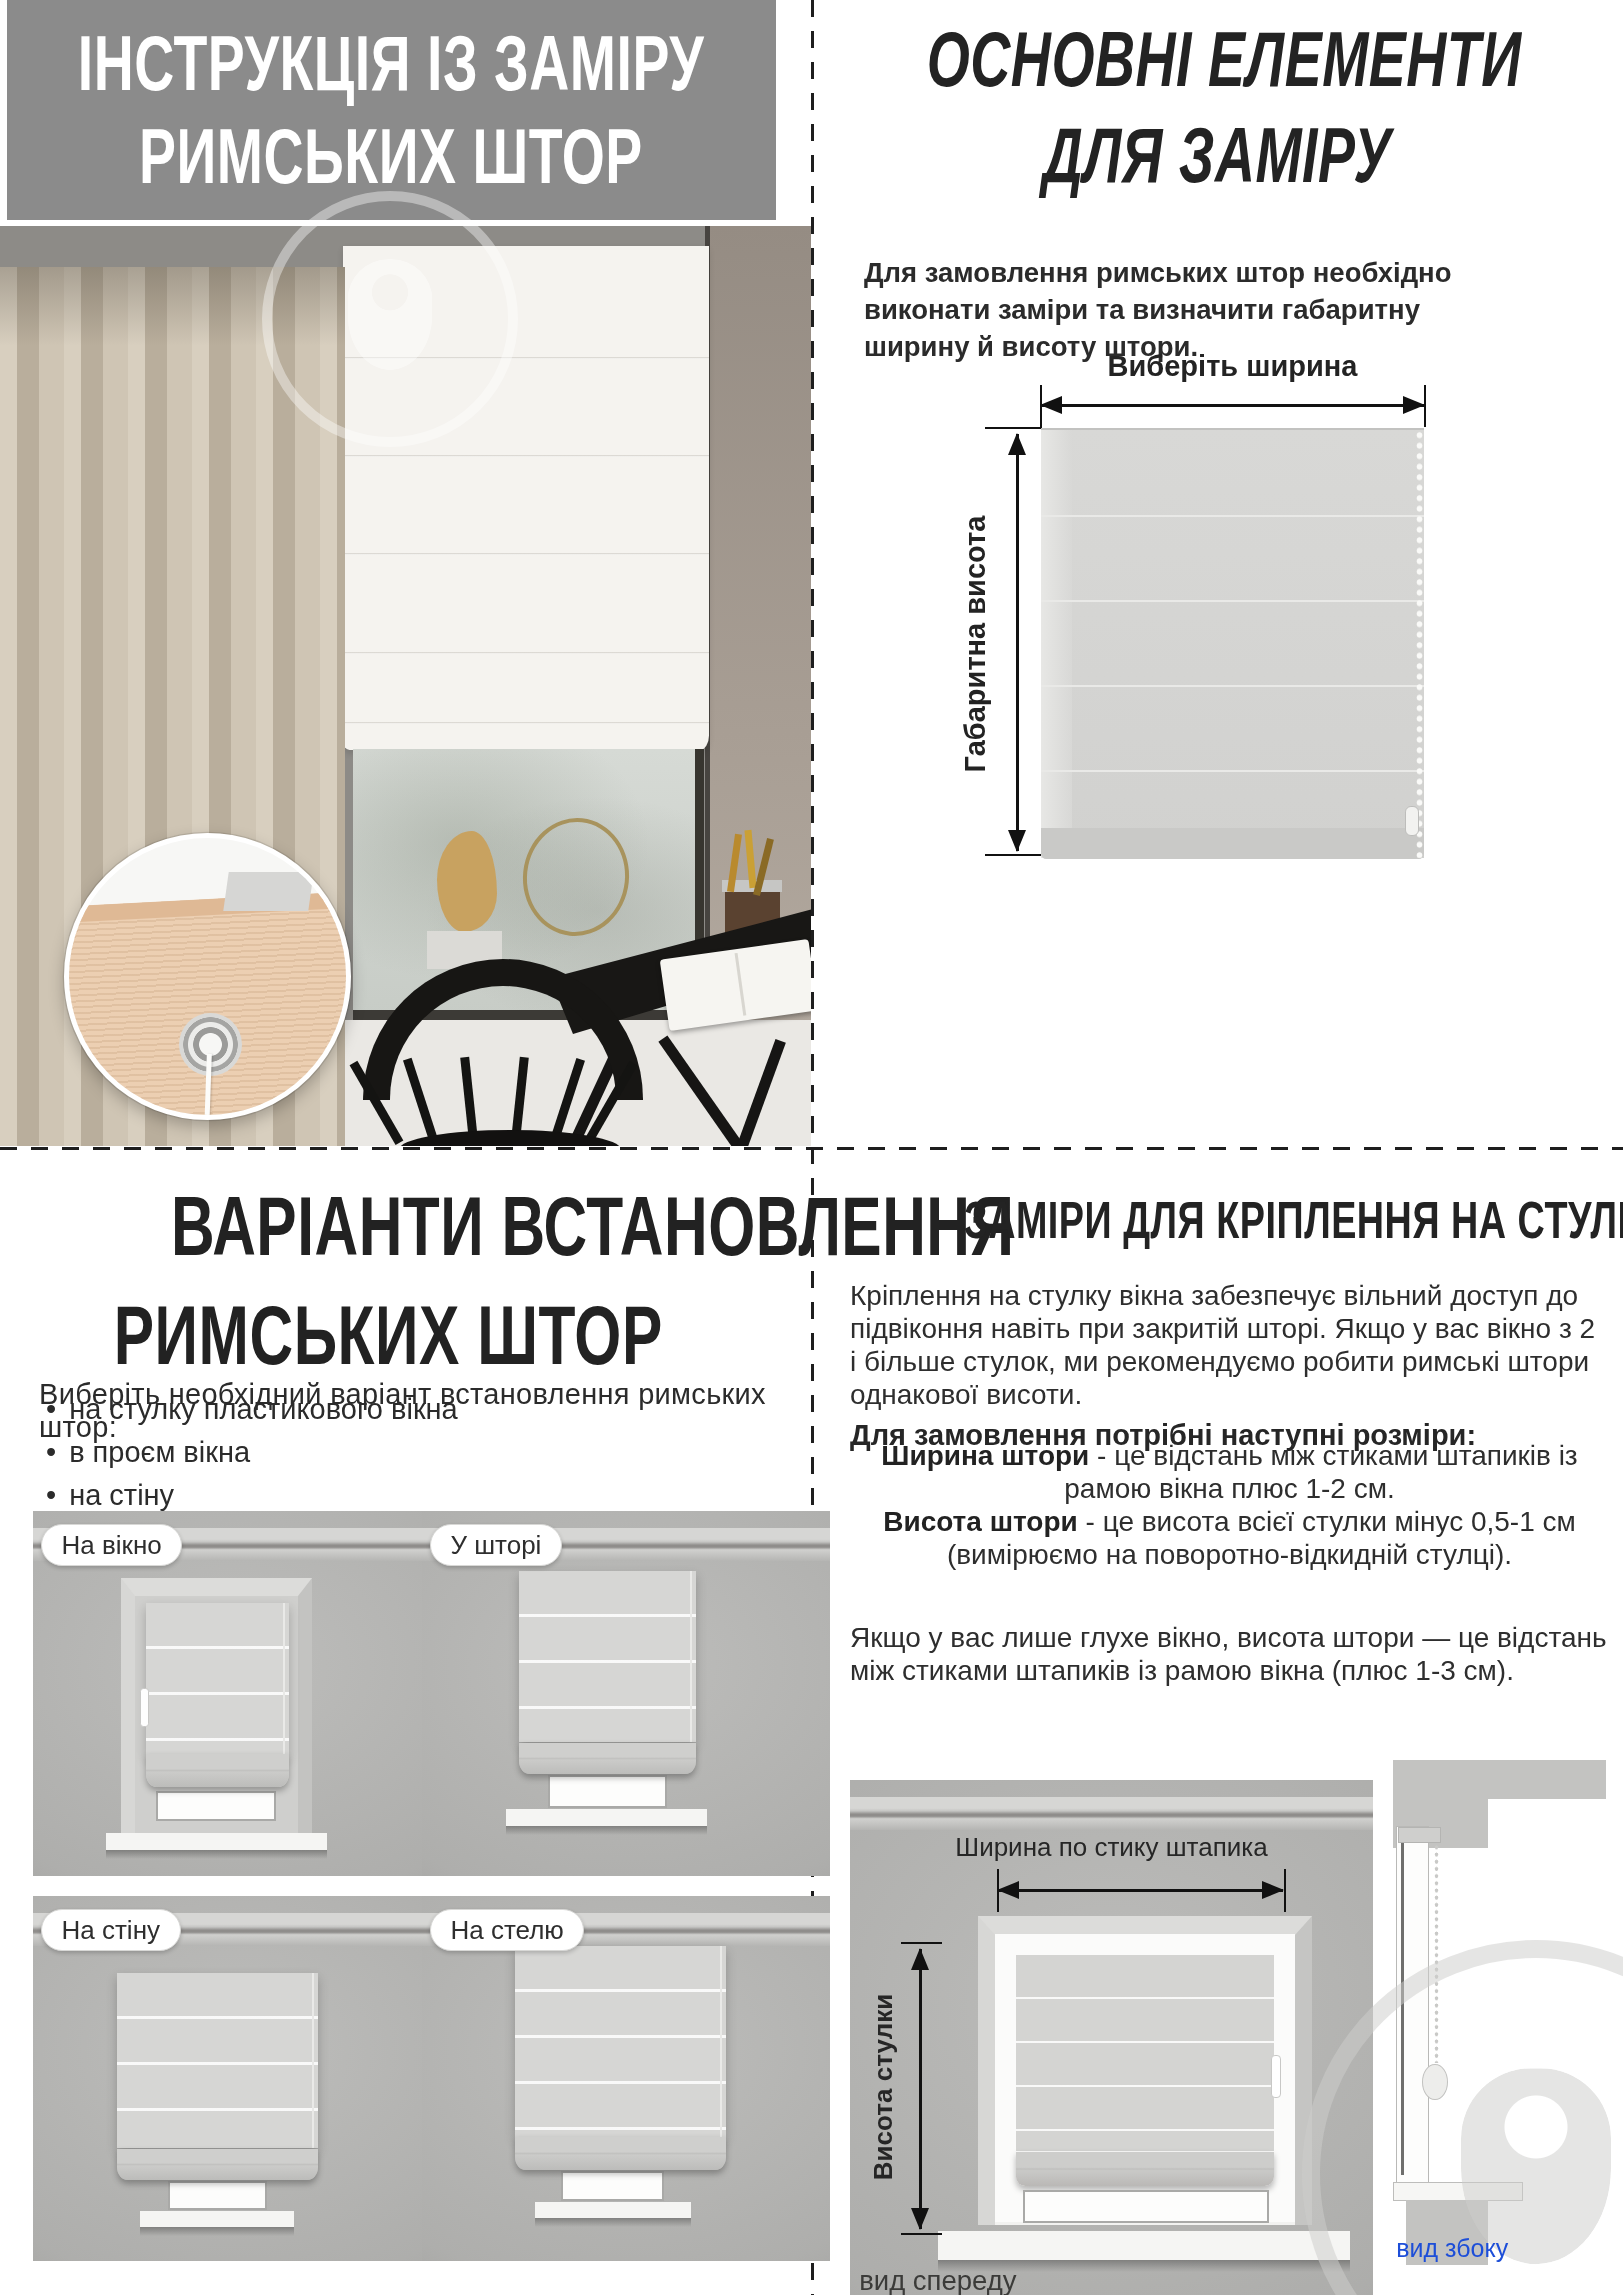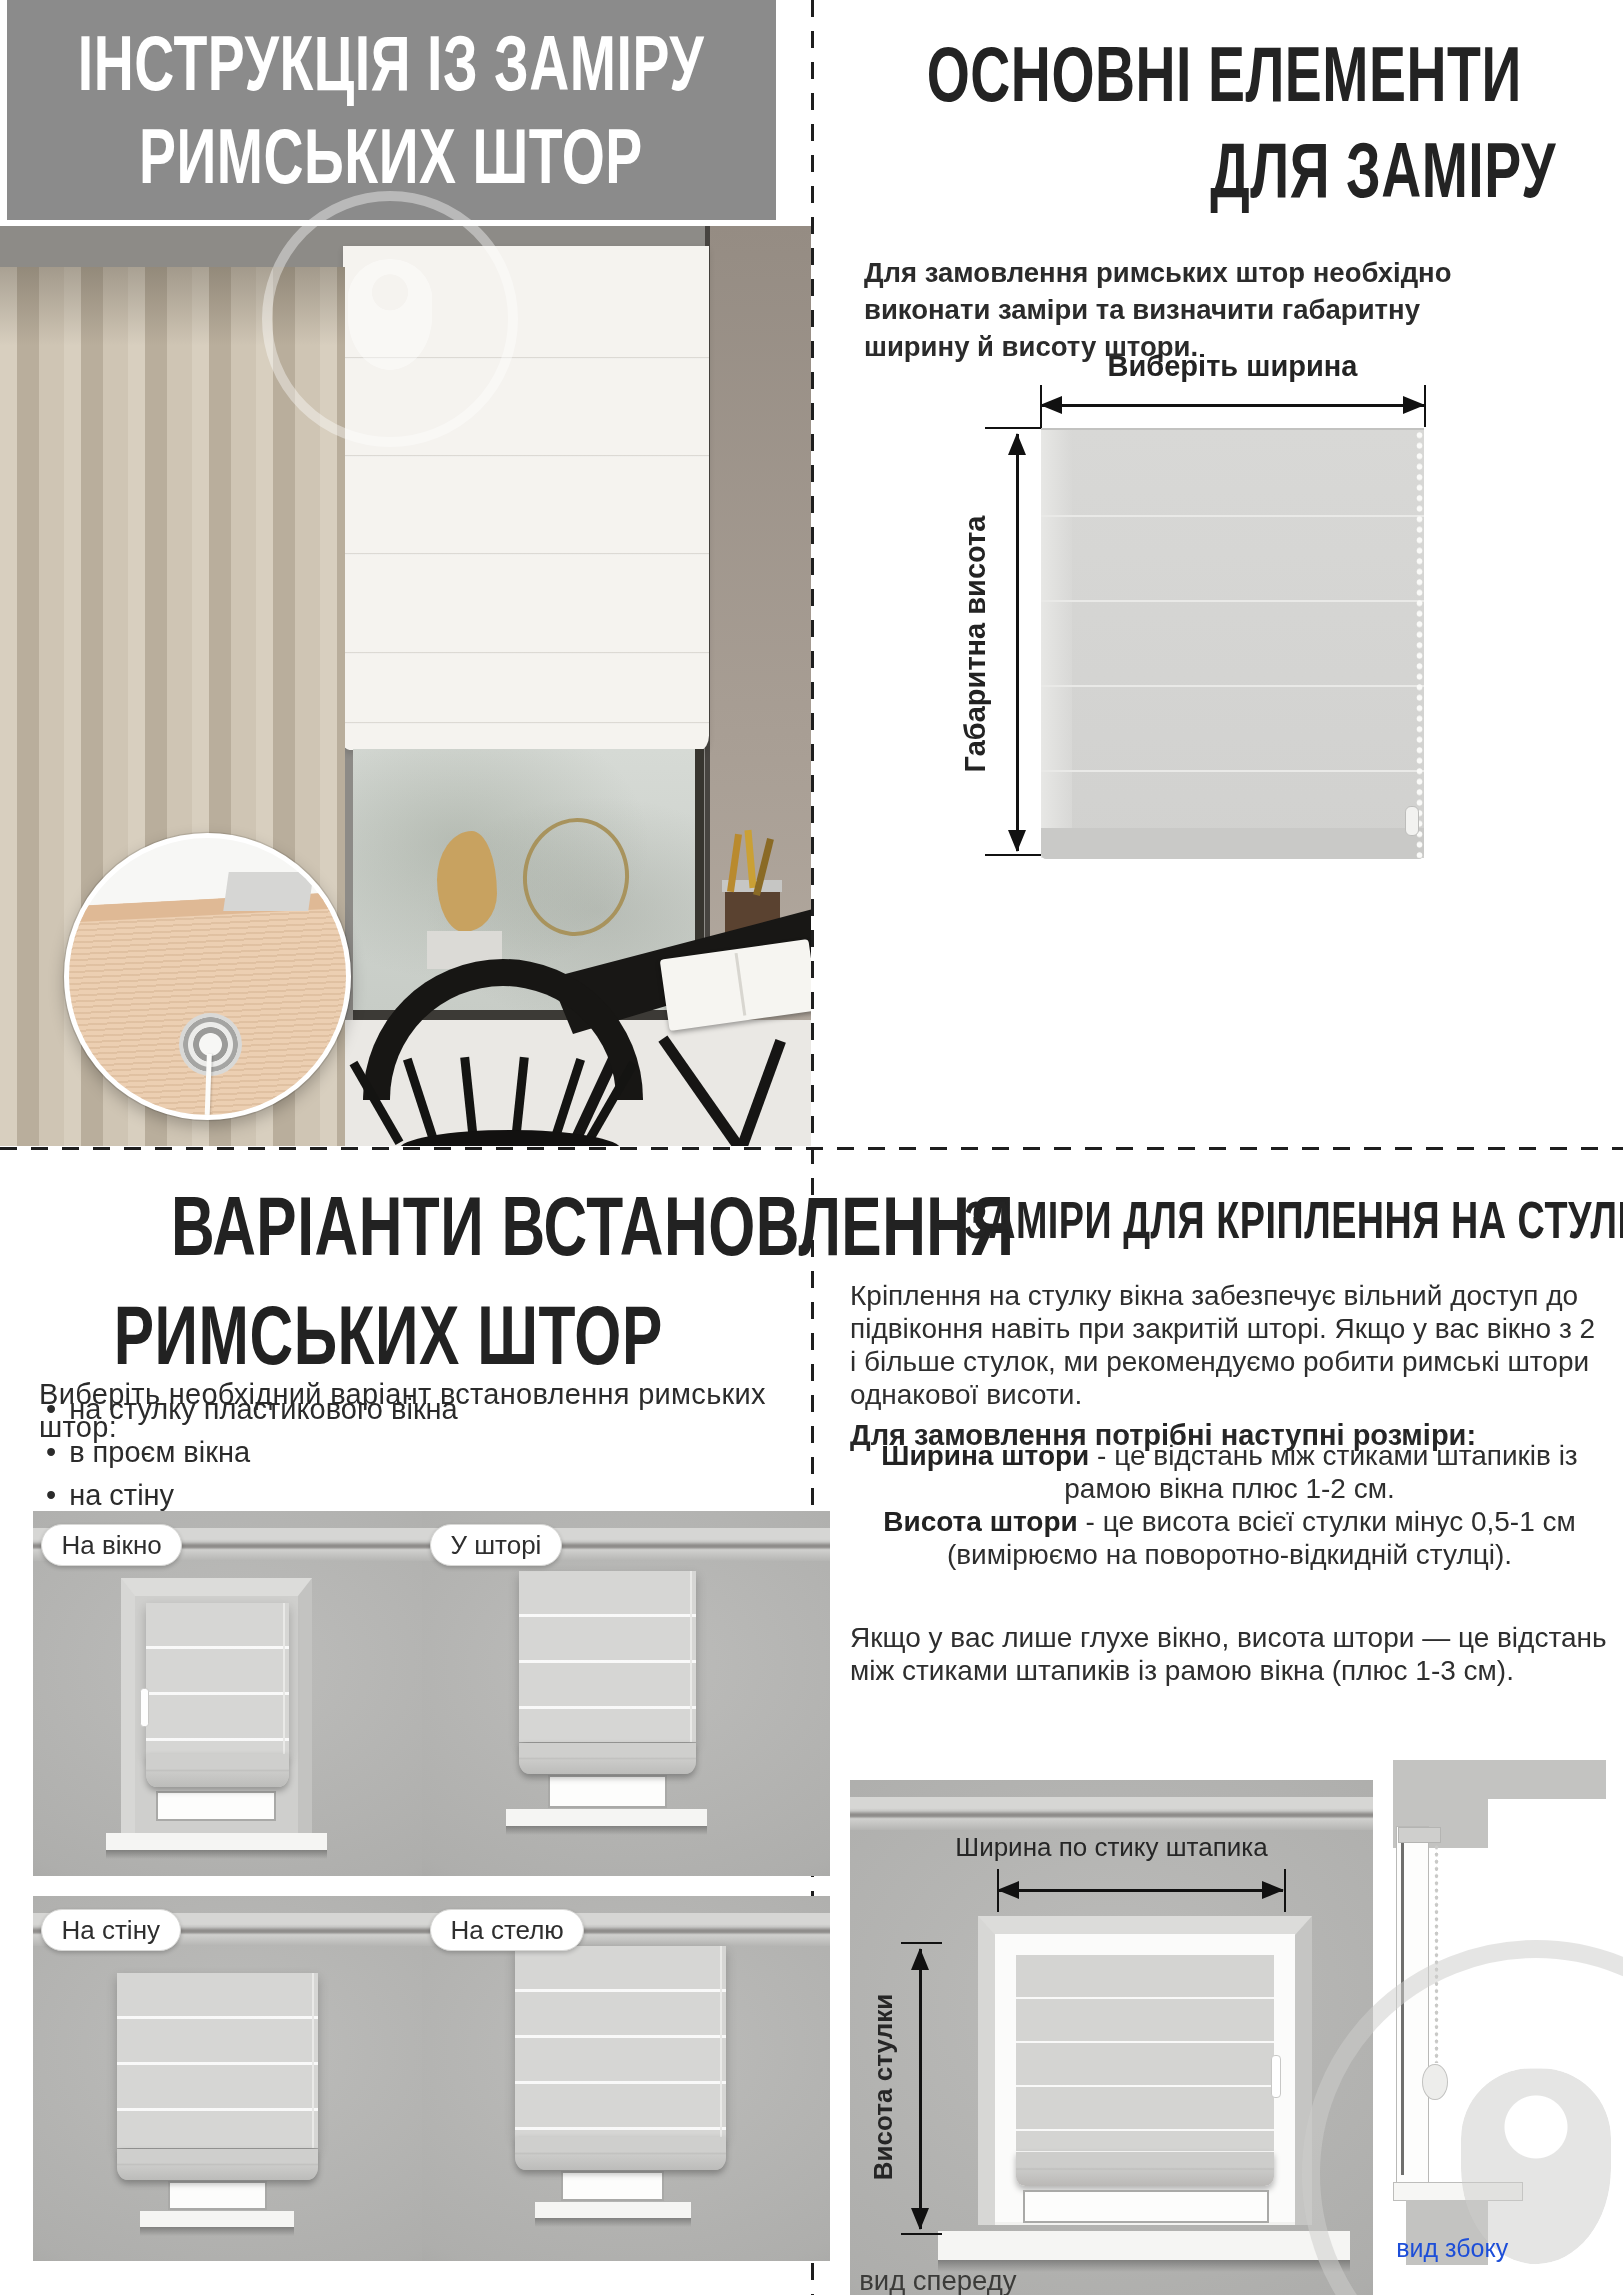--- a/index.html
+++ b/index.html
@@ -93,21 +93,21 @@
   .ah-right { right:-1.3px; border-left:22px solid #111; }
   .arrow-v { position:absolute; width:2.6px; background:#111; }
   .av-end { position:absolute; left:-7.9px; width:0; height:0; border-left:9.2px solid transparent; border-right:9.2px solid transparent; }
   .av-up { top:-1.3px; border-bottom:22px solid #111; }
   .av-down { bottom:-1.3px; border-top:22px solid #111; }
   .tick-v { position:absolute; width:2px; background:#111; }
   .tick-h { position:absolute; height:2px; background:#111; }
   .rot-label { position:absolute; white-space:nowrap; transform:translate(-50%,-50%) rotate(-90deg); font-weight:700; }
 
   
-  .tr-title { position:absolute; left:811px; top:26px; width:812px; text-align:right; color:#232323; }
+  .tr-title { position:absolute; left:811px; top:11px; width:812px; text-align:center; color:#232323;font-style:italic; }
   .tr-title .cond { font-size:77px; line-height:96px; }
   .tr-intro { position:absolute; left:864px; top:226px; width:661px; font-size:27.5px; line-height:37px; font-weight:700; color:#2b2b2b; }
   .tr-wlabel { position:absolute; left:1040px; top:350px; width:385px; text-align:center; font-size:29px; font-weight:700; color:#232323; }
   .tr-blind { position:absolute; left:1041px; top:428px; width:383px; height:428px;
     background:linear-gradient(180deg,#d8d8d6,#d1d1cf); border-top:2px solid #c2c2c0; }
   .tr-hem-left { position:absolute; left:0; top:0; width:31px; height:100%; background:linear-gradient(90deg,#e7e7e5,#d8d8d6); }
   .tr-fold { position:absolute; left:0; width:100%; height:2px; background:#e9e9e7; }
   .tr-hem-bottom { position:absolute; left:0; top:398px; width:100%; height:31px; background:#c9c9c7; border-radius:0 0 5.2px 5.2px; }
   .tr-chain { position:absolute; left:374px; top:0; width:9.2px; height:100%;
     background-image:radial-gradient(circle at 4.6px 5.2px,#fafaf8 2.6px, rgba(0,0,0,0) 3.3px); background-size:9.2px 10.5px; background-repeat:repeat-y; }

